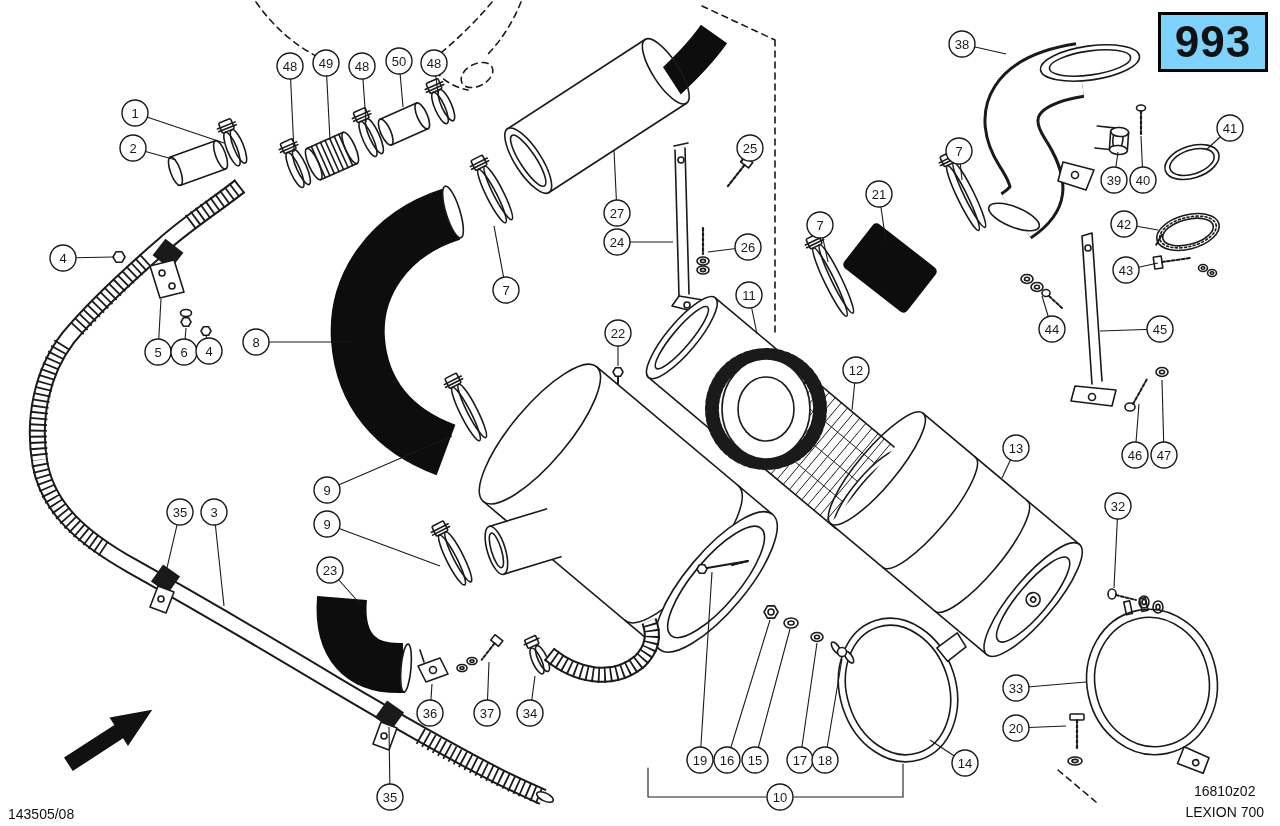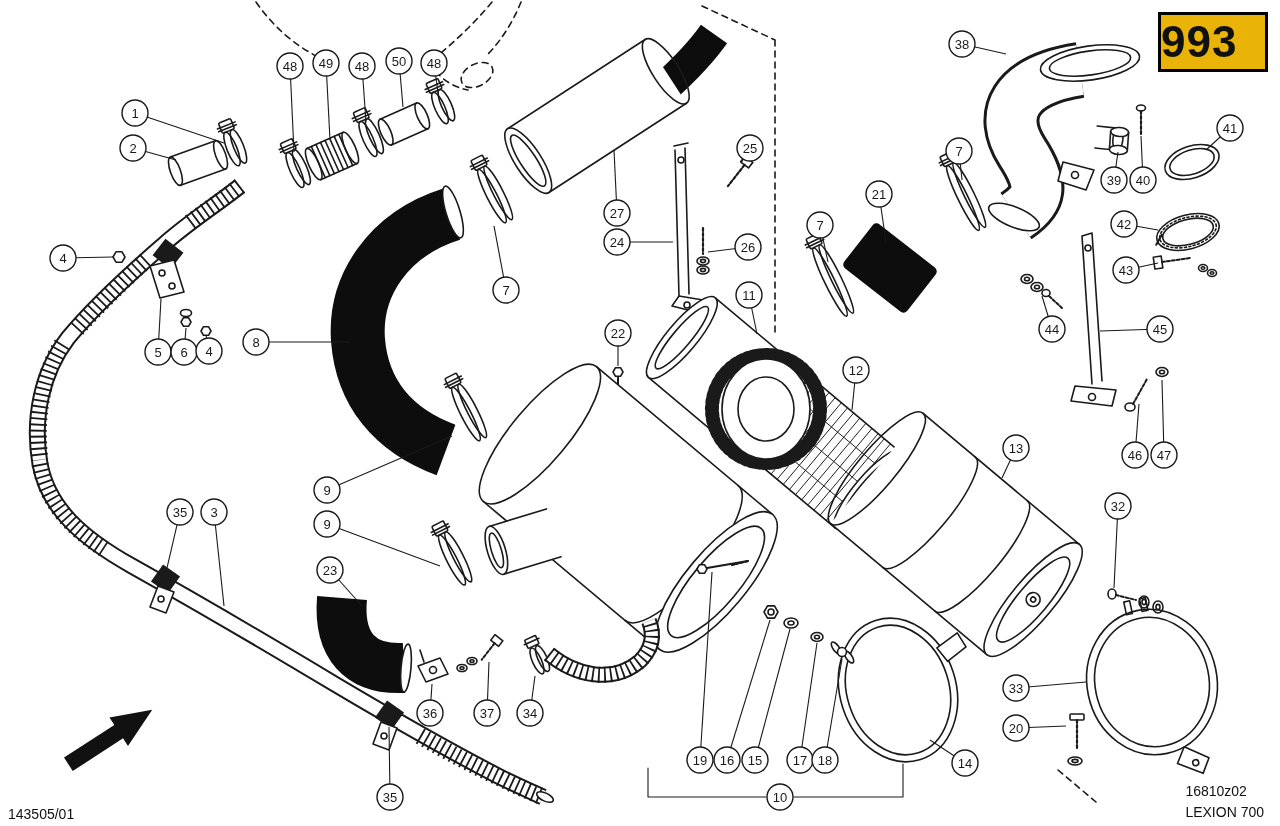--- a/index.html
+++ b/index.html
@@ -1,23 +1,23 @@
 <!DOCTYPE html>
 <html><head>
 <meta charset="utf-8">
 <style>
   html,body{margin:0;padding:0;background:#ffffff;}
   .page{position:relative;width:1280px;height:826px;background:#fff;overflow:hidden;
         font-family:"Liberation Sans",sans-serif;color:#111;}
   .page svg.art{position:absolute;left:0;top:0;}
   .page-number-box{position:absolute;top:12px;right:12px;width:104px;height:54px;
-        border:3px solid #000;display:flex;align-items:center;justify-content:flex-start;
-        font-size:44px;font-weight:bold;letter-spacing:1px;background:#eab308;}
+        border:3px solid #000;display:flex;align-items:center;justify-content:center;
+        font-size:44px;font-weight:bold;letter-spacing:1px;background:#7dd3fc;}
   .doc-ref{position:absolute;left:8px;bottom:4px;font-size:14px;}
-  .figure-info{position:absolute;right:16px;bottom:4px;font-size:14px;text-align:left;line-height:1.45;}
+  .figure-info{position:absolute;right:16px;bottom:4px;font-size:14px;text-align:center;line-height:1.45;}
 </style>
 </head>
 <body>
 
 <div class="page">
 
 <svg class="art" width="1280" height="826" viewBox="0 0 1280 826" xmlns="http://www.w3.org/2000/svg">
 <g stroke="#1a1a1a" fill="none" stroke-width="1.6" stroke-linecap="round" stroke-linejoin="round">
 
   <g stroke-dasharray="6,5">
@@ -634,19 +634,19 @@
         <g>
           <circle cx="390" cy="797" r="13" fill="#fff" stroke="#1a1a1a" stroke-width="1.4"></circle>
           <text x="390" y="801.68" text-anchor="middle" font-size="13" fill="#1a1a1a" stroke="none">35</text>
         </g>
       </g>
 </svg>
 
 <div class="page-number-box">
   <span>993</span>
 </div>
-<div class="doc-ref">143505/01</div>
+<div class="doc-ref">143505/08</div>
 <div class="figure-info">
   <div>16810z02</div>
   <div>LEXION 700</div>
 </div>
 
 </div>
 
 </body></html>

